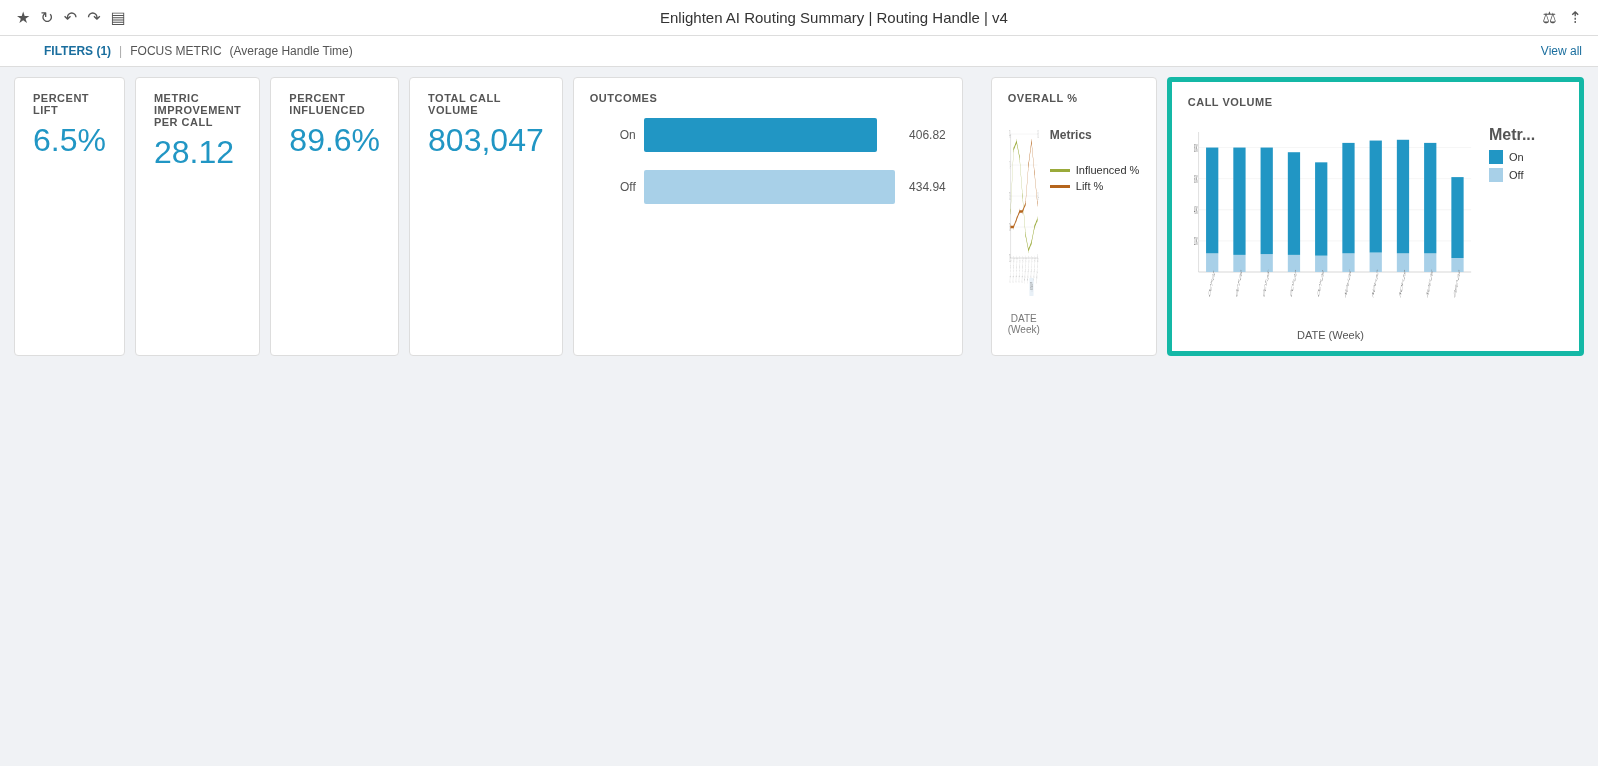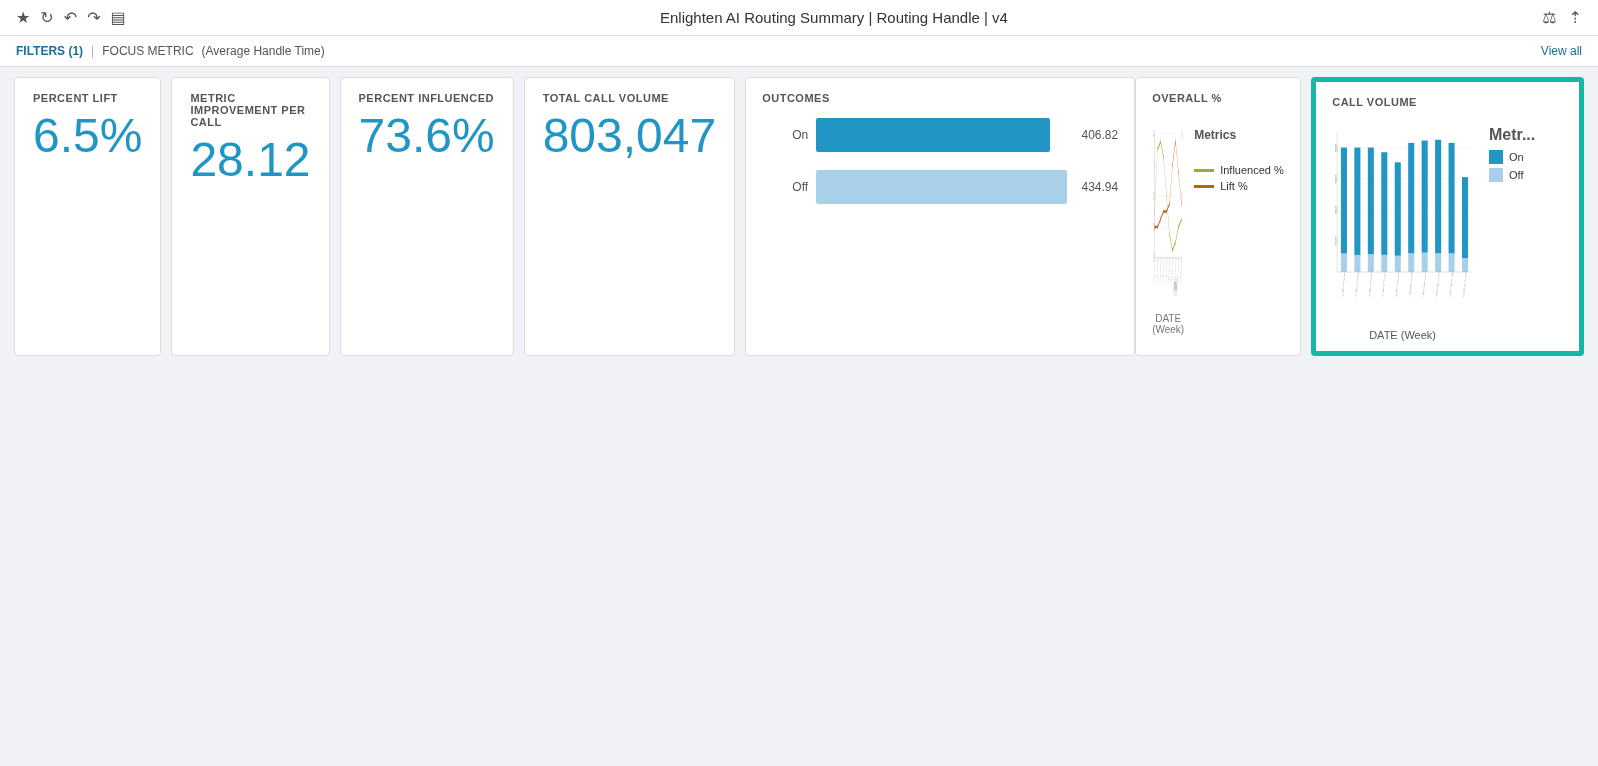--- a/index.html
+++ b/index.html
@@ -21,21 +21,21 @@
 
     
     .filter-bar {
       background: #fff;
       border-bottom: 1px solid #ddd;
       padding: 8px 16px;
       display: flex;
       align-items: center;
       justify-content: space-between;
     }
-    .filter-bar-left { display: flex; align-items: center; gap: 8px; font-size: 12px; color: #555; }
+    .filter-bar-left { display: flex; align-items: center; gap: 8px; font-size: 12px; color: #555; margin-left: 28px; }
     .filter-label { font-weight: 700; color: #1a6e9e; }
     .filter-sep { color: #aaa; }
     .view-all { color: #1a6e9e; font-size: 12px; cursor: pointer; text-decoration: none; }
 
     
     .main { padding: 10px 14px; display: flex; flex-direction: row; gap: 10px; }
 
     
     .kpi-row { display: flex; gap: 10px; }
     .kpi-card {
@@ -47,28 +47,28 @@
     }
     .kpi-label {
       font-size: 11px;
       font-weight: 700;
       color: #555;
       letter-spacing: 0.5px;
       text-transform: uppercase;
       margin-bottom: 8px;
     }
     .kpi-value {
-      font-size: 48px;
+      font-size: 32px;
       font-weight: 400;
       color: #2196c4;
       line-height: 1;
     }
 
     
-    .charts-row { display: flex; gap: 0; border-radius: 18px; }
+    .charts-row { display: flex; gap: 28px; border-radius: 18px; }
     .chart-card {
       background: #fff;
       border: 1px solid #ddd;
       border-radius: 4px;
       padding: 14px 16px 10px;
     }
     .chart-card-left { flex: 0 0 390px; }
     .chart-card-right { flex: 1; }
     .chart-title {
       font-size: 11px;
@@ -140,21 +140,21 @@
     <div class="kpi-card">
       <div class="kpi-label">PERCENT LIFT</div>
       <div class="kpi-value">6.5%</div>
     </div>
     <div class="kpi-card">
       <div class="kpi-label">METRIC IMPROVEMENT PER CALL</div>
       <div class="kpi-value">28.12</div>
     </div>
     <div class="kpi-card">
       <div class="kpi-label">PERCENT INFLUENCED</div>
-      <div class="kpi-value">73.6%</div>
+      <div class="kpi-value">89.6%</div>
     </div>
     <div class="kpi-card">
       <div class="kpi-label">TOTAL CALL VOLUME</div>
       <div class="kpi-value">803,047</div>
     </div>
   </div>
 
   <div class="charts-row">
 
     <div class="chart-card chart-card-left">

